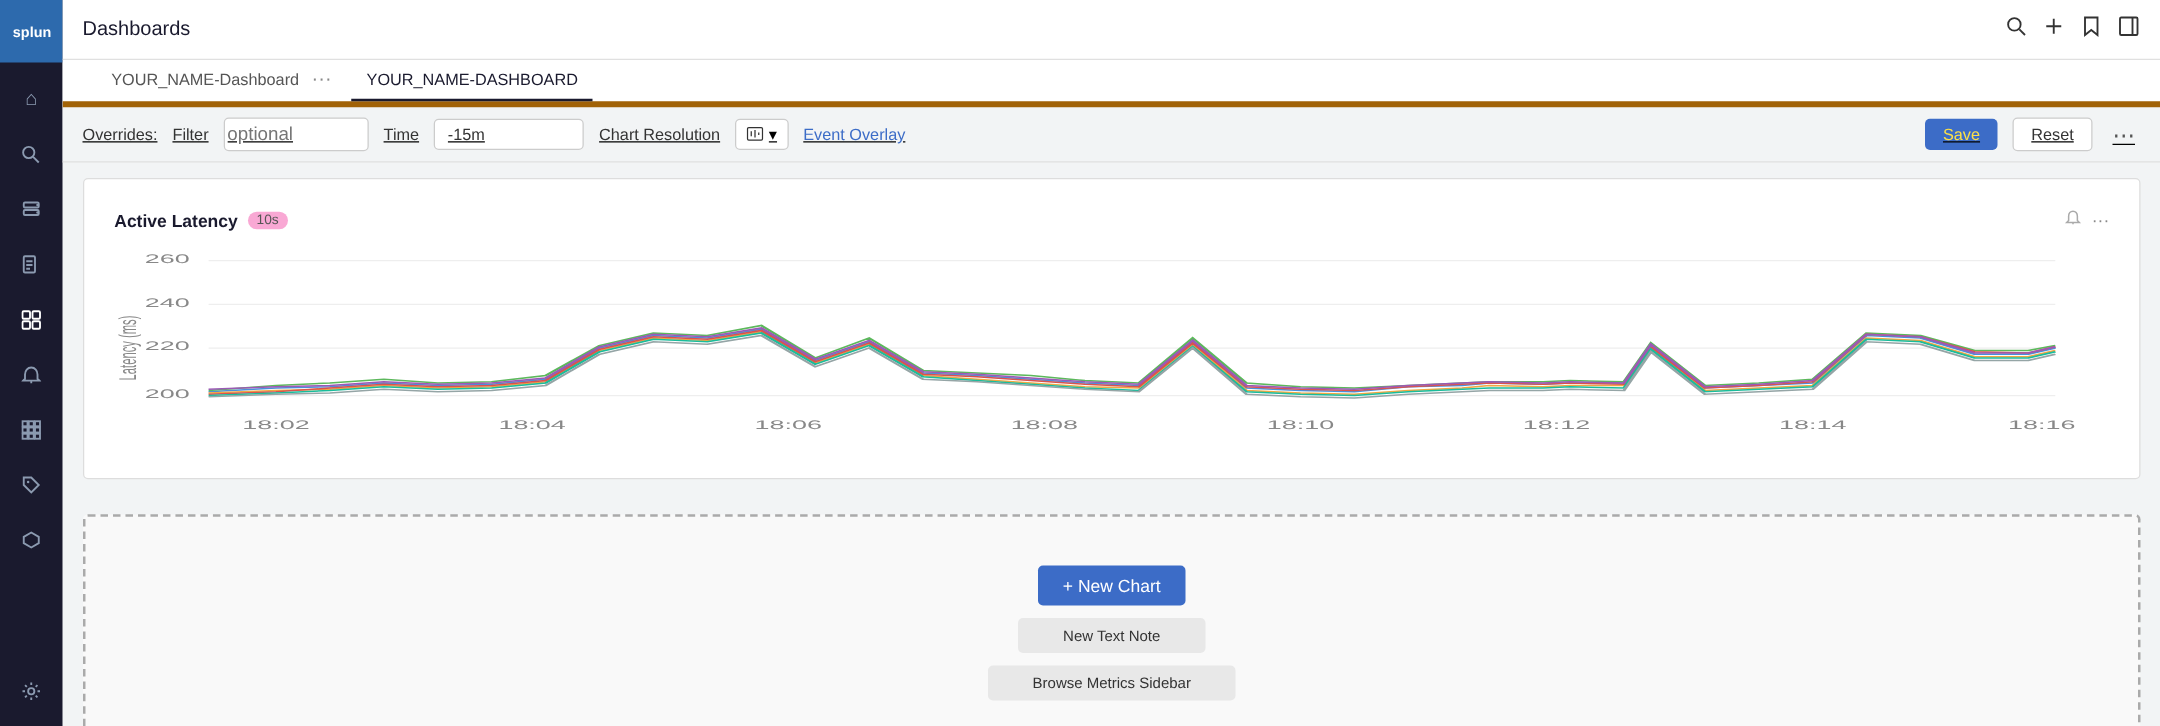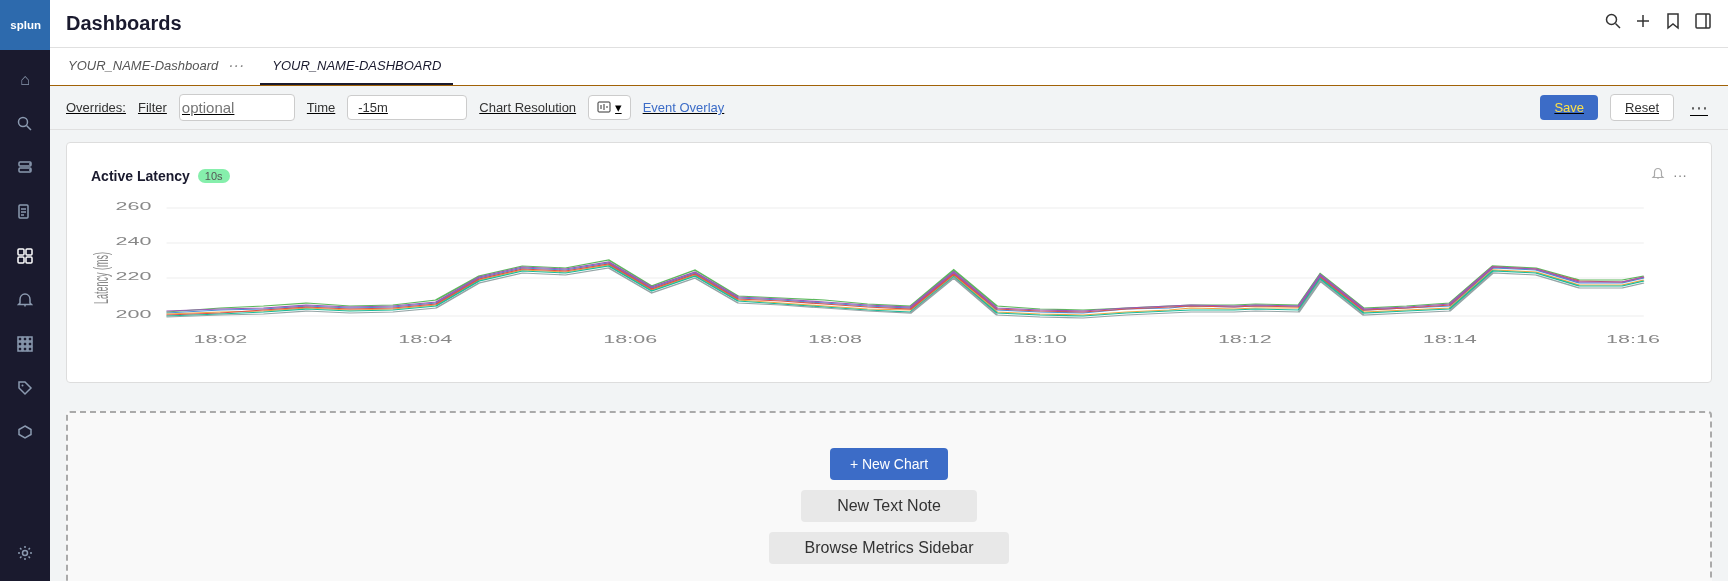--- a/index.html
+++ b/index.html
@@ -52,47 +52,46 @@
     .top-header {
       background: #fff;
       border-bottom: 1px solid #e0e0e0;
       padding: 0 16px;
       height: 48px;
       display: flex;
       align-items: center;
       flex-shrink: 0;
     }
     .page-title {
-      font-size: 20px;
-      font-weight: 700;
+      font-size: 16px;
+      font-weight: 400;
       color: #1a1a2e;
       flex: 1;
     }
     .header-icons {
       display: flex;
       gap: 12px;
       align-items: center;
       color: #555;
     }
     .header-icon {
       cursor: pointer;
       font-size: 18px;
       color: #333;
     }
 
     
     .tab-bar {
       background: #fff;
-      border-bottom: 1px solid #a16207;
-      padding: 0 6px;
+      border-bottom: 5px solid #a16207;
+      padding: 0 27px;
       display: flex;
       align-items: stretch;
       height: 38px;
       flex-shrink: 0;
-      font-style: italic;
     }
     .tab-item {
       padding: 0 12px;
       display: flex;
       align-items: center;
       font-size: 13px;
       color: #555;
       cursor: pointer;
       border-bottom: 2px solid transparent;
       gap: 6px;
@@ -211,21 +210,21 @@
       align-items: center;
       gap: 8px;
       margin-bottom: 4px;
     }
     .chart-title {
       font-size: 14px;
       font-weight: 600;
       color: #1a1a2e;
     }
     .chart-badge {
-      background: #86efac;
+      background: #f9a8d4;
       border-radius: 10px;
       padding: 1px 7px;
       font-size: 11px;
       color: #555;
     }
     .chart-header-actions {
       margin-left: auto;
       display: flex;
       gap: 8px;
       color: #888;
@@ -266,21 +265,21 @@
       display: flex;
       align-items: center;
       gap: 6px;
     }
     .btn-text-note, .btn-browse-metrics {
       background: #e8e8e8;
       color: #333;
       border: none;
       border-radius: 4px;
       padding: 7px 36px;
-      font-size: 16px;
+      font-size: 12px;
       cursor: pointer;
     }
 
     
     .panel-icon {
       font-size: 14px;
       cursor: pointer;
     }
   </style>
 </head>

